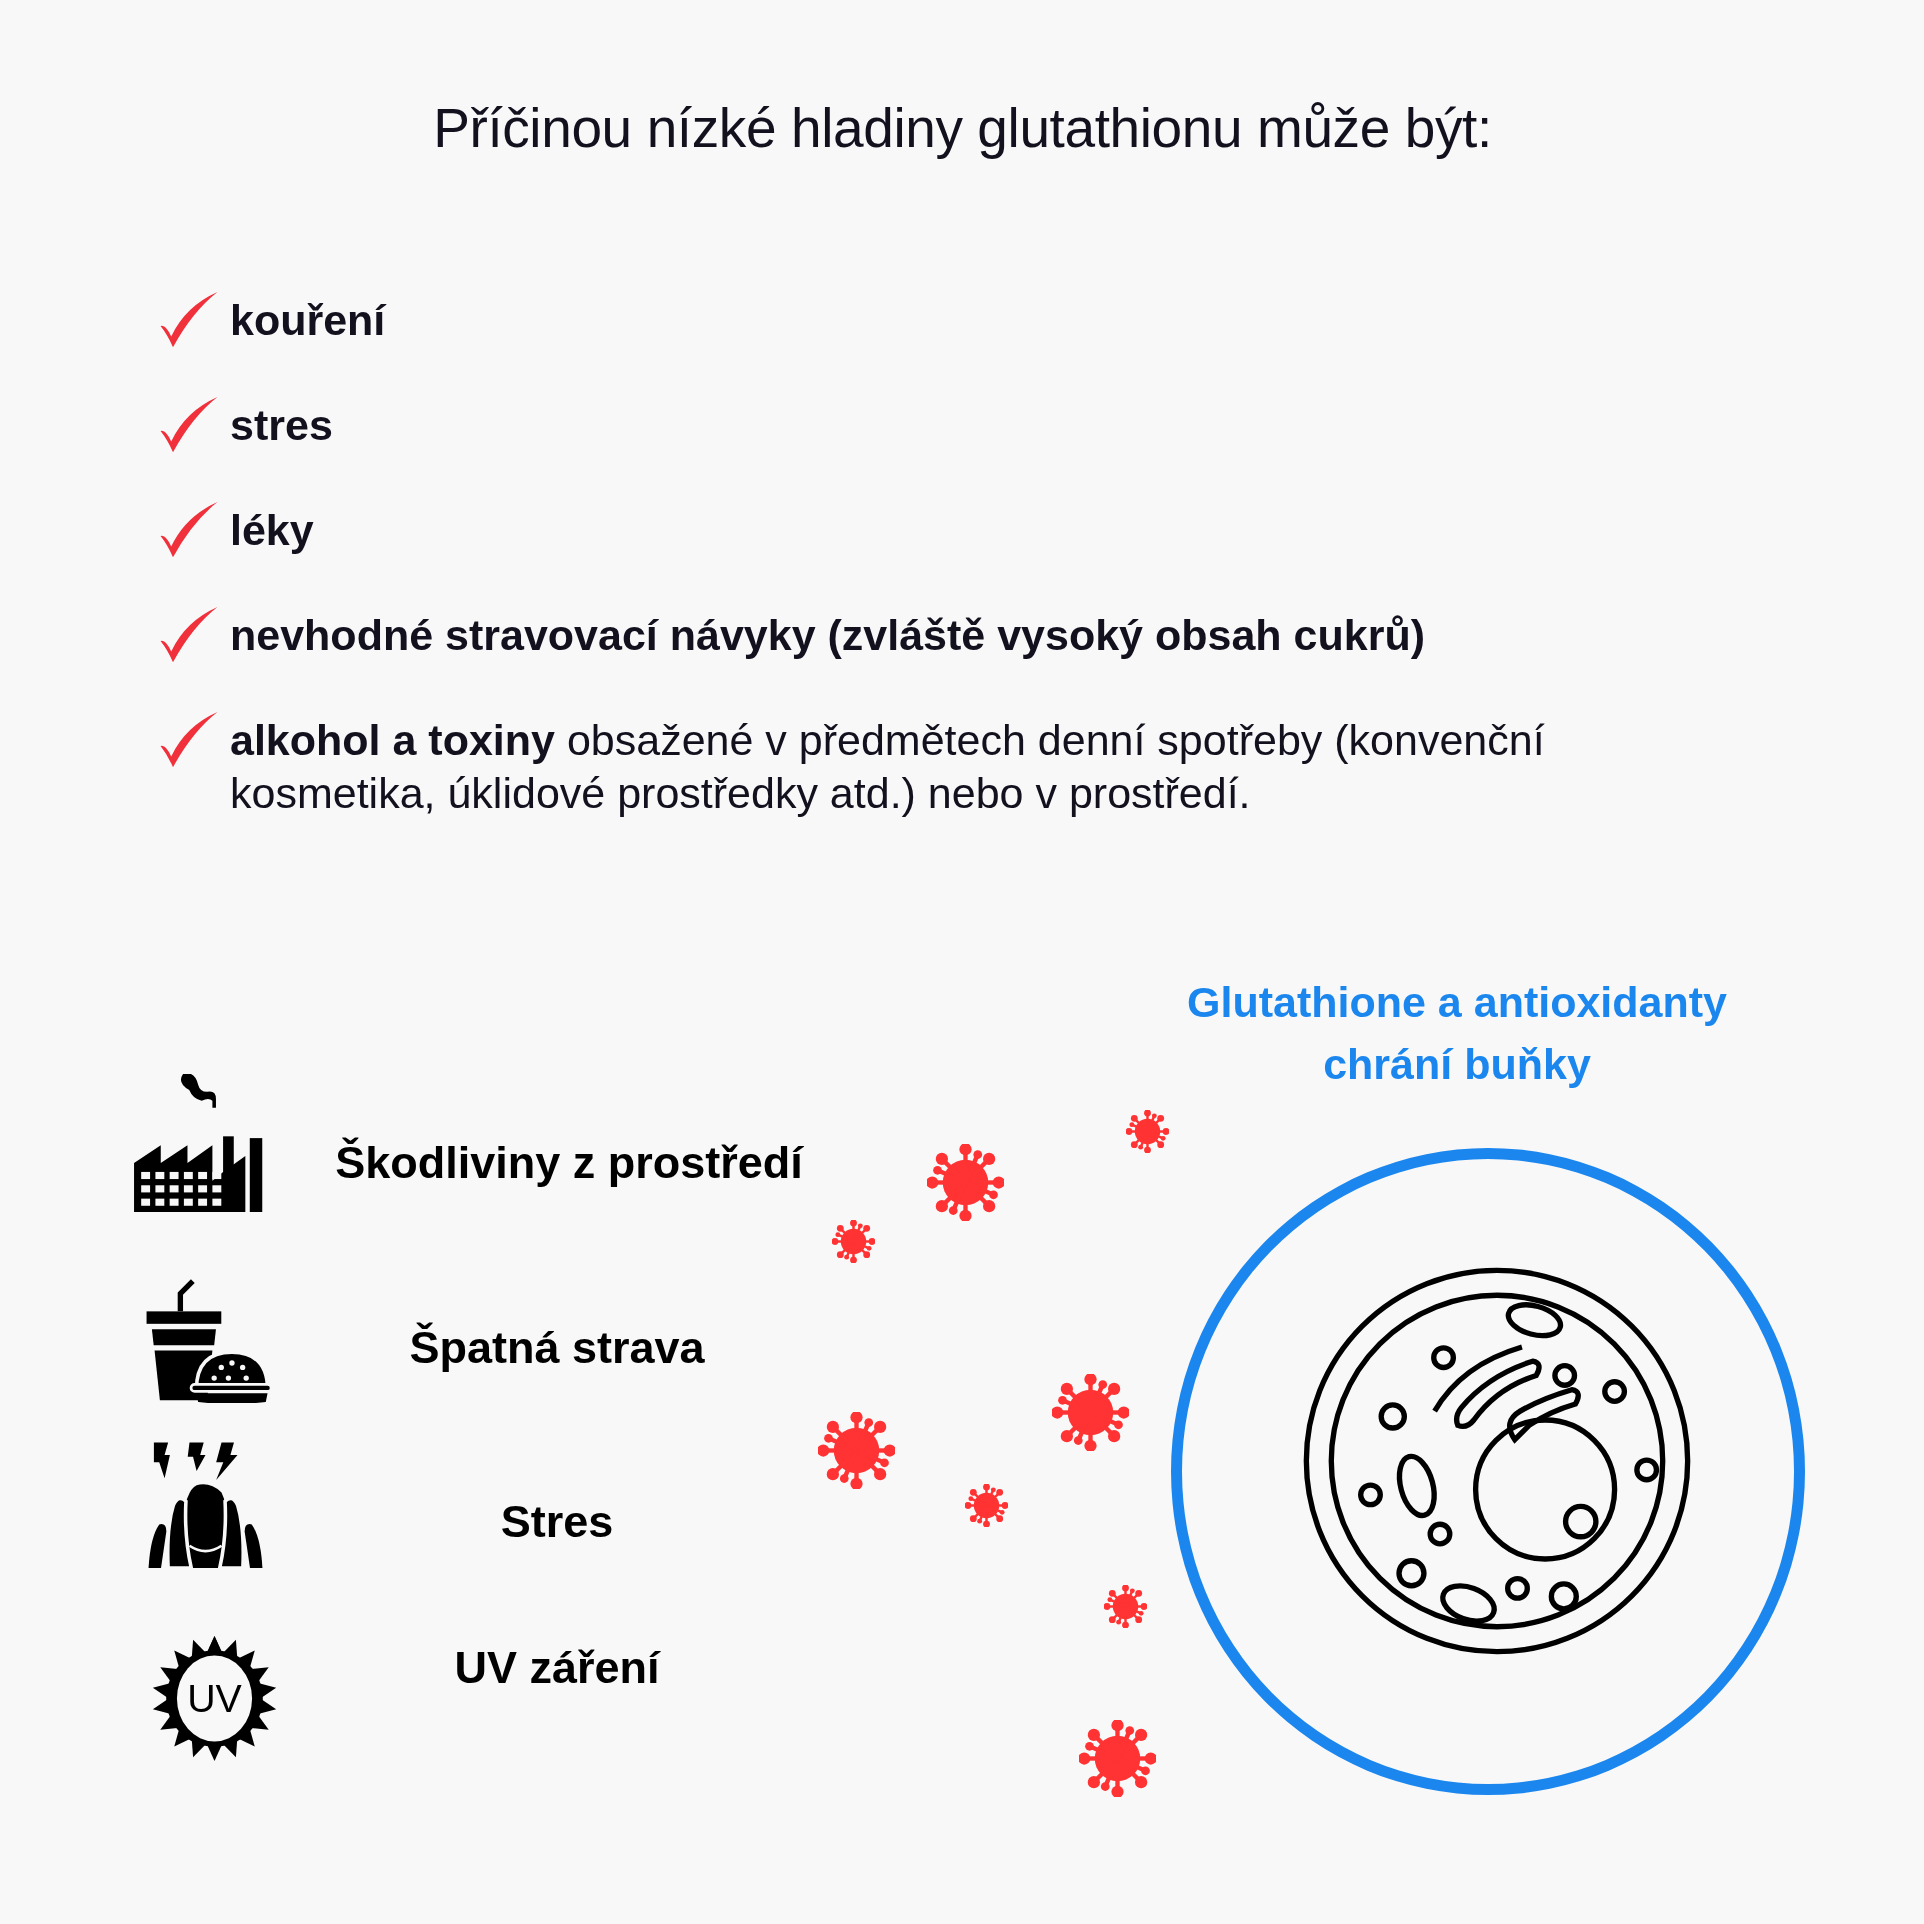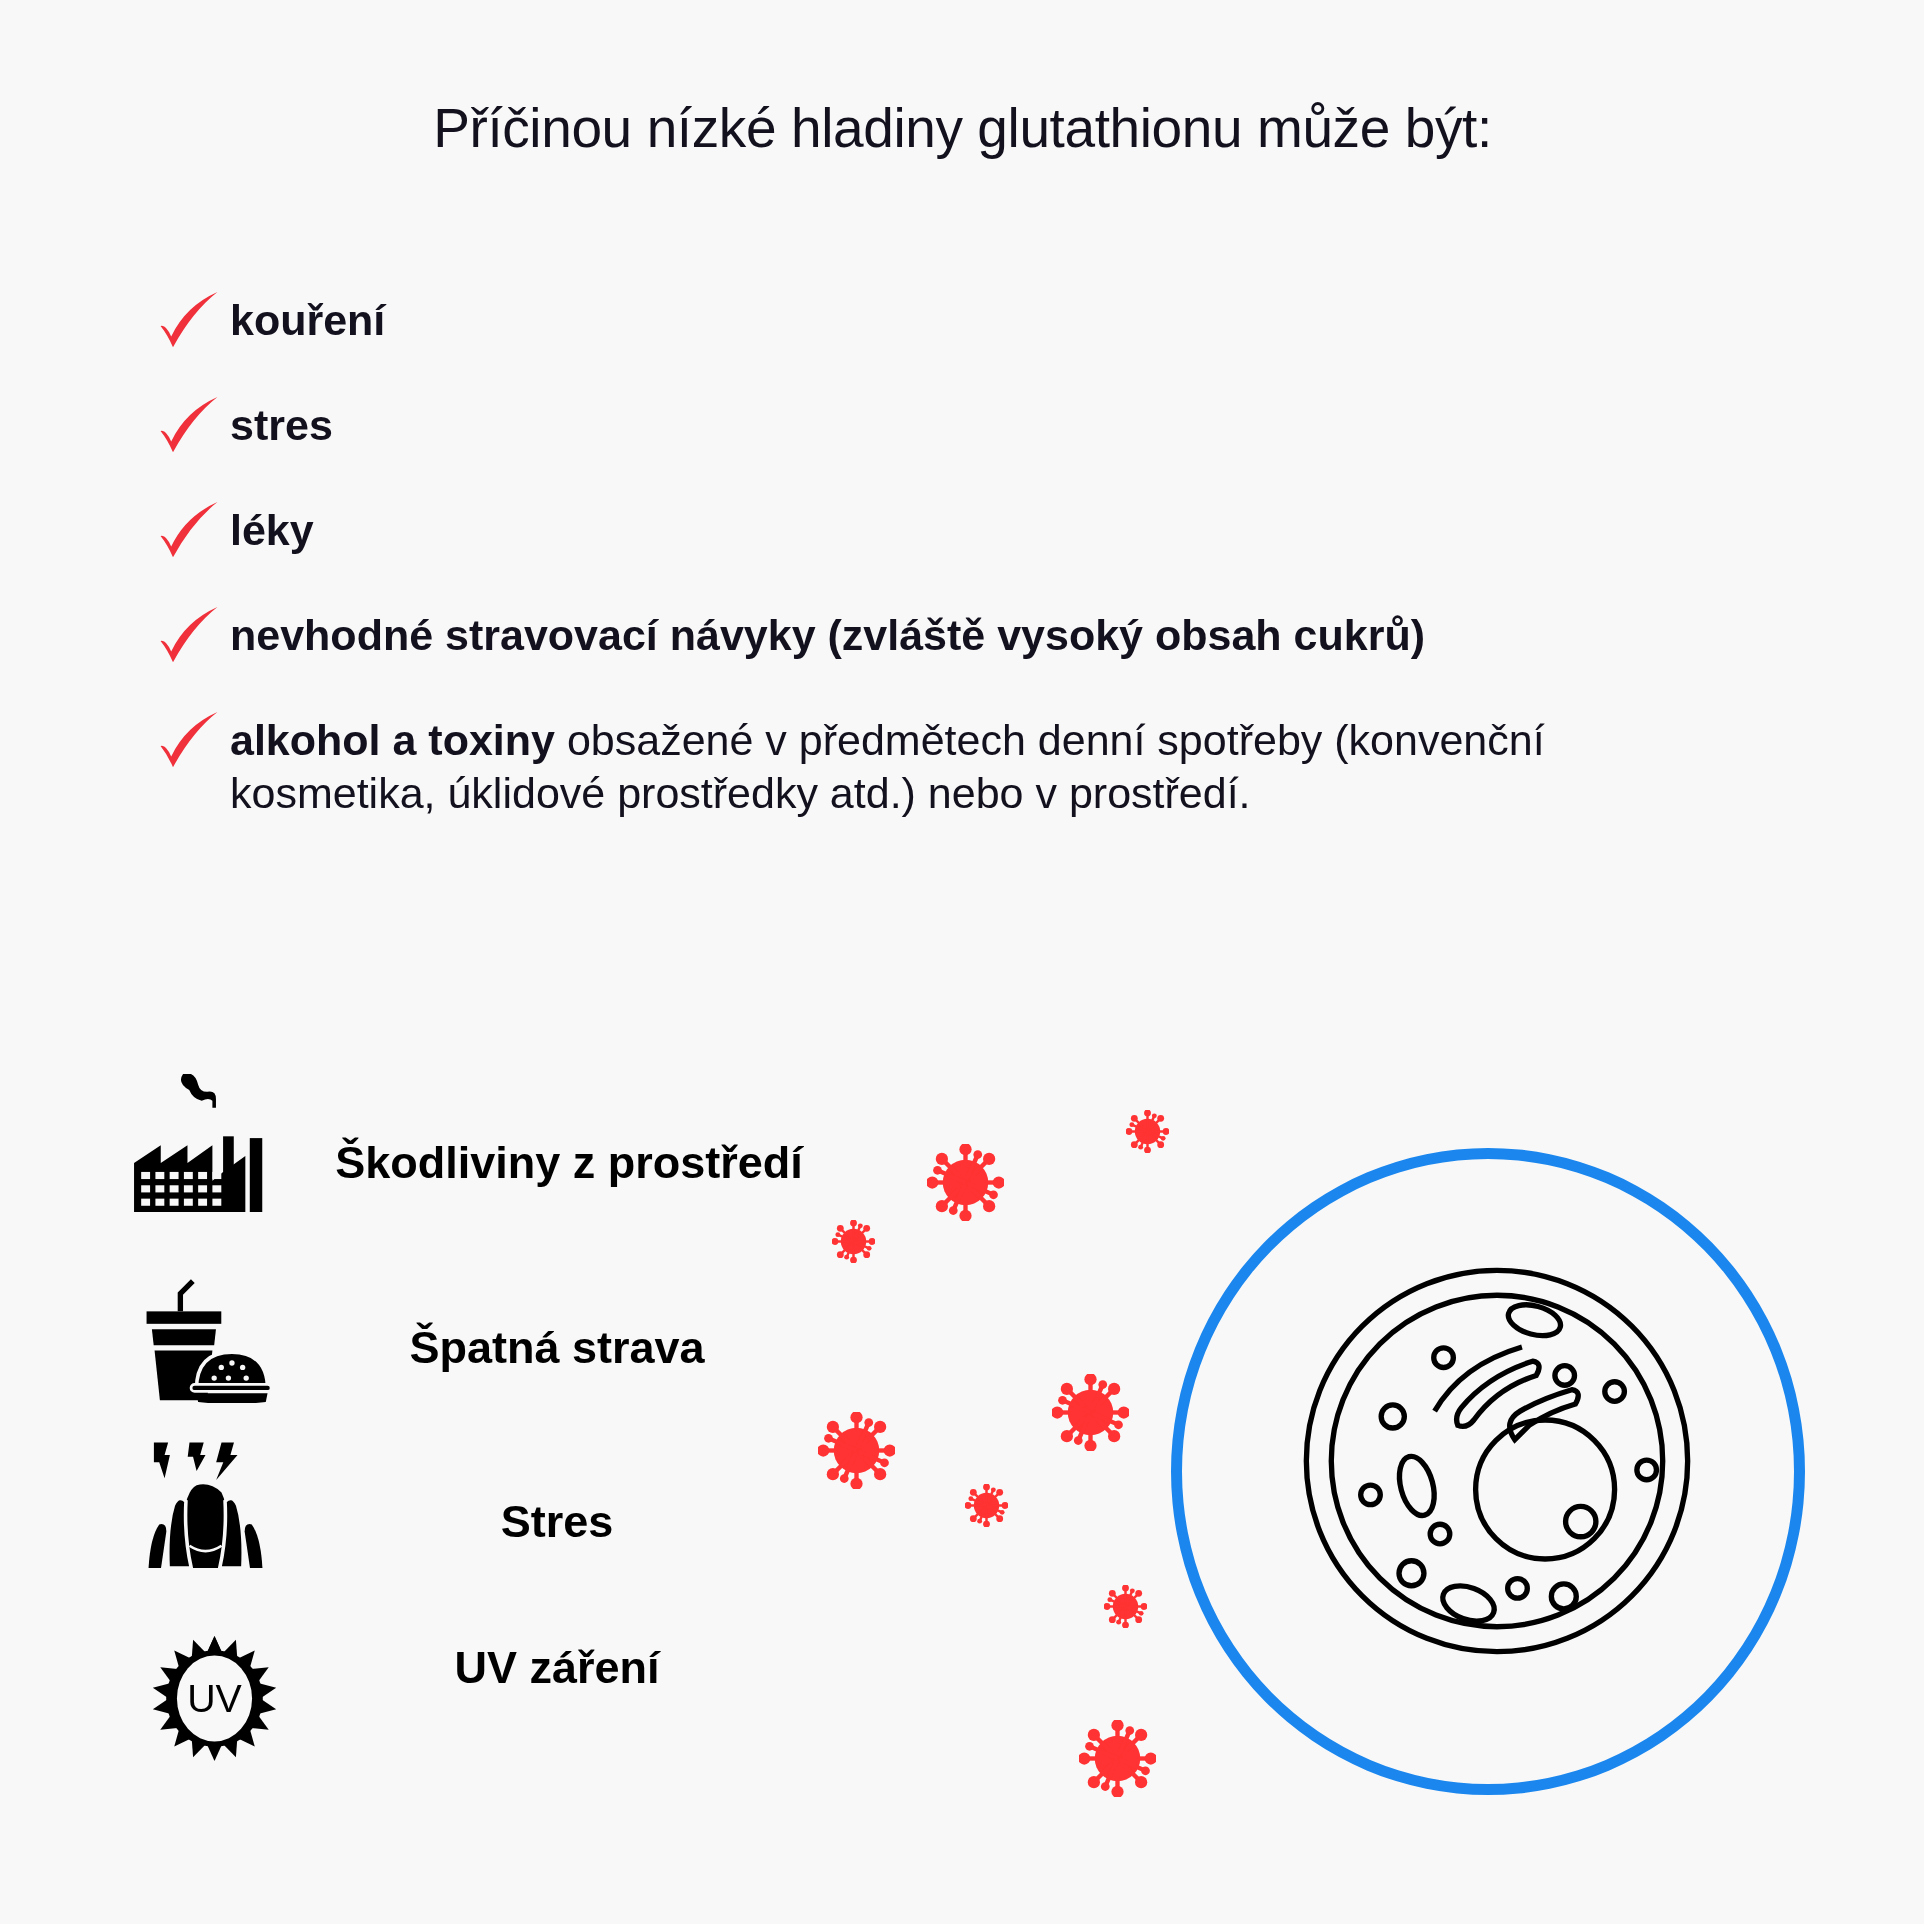--- a/index.html
+++ b/index.html
@@ -206,20 +206,22 @@
     <use href="#virus"></use>
   </svg>
 <svg class="abs" style="left:1104px;top:1585px;" width="43" height="43" viewBox="-44 -44 88 88">
     <use href="#virus"></use>
   </svg>
 <svg class="abs" style="left:1079px;top:1720px;" width="77" height="77" viewBox="-44 -44 88 88">
     <use href="#virus"></use>
   </svg>
 
 <div class="blue-title">
+  <div>Glutathione a antioxidanty</div>
+  <div>chrání buňky</div>
 </div>
 
 <div class="shield"></div>
 
 <svg class="abs" style="left:1301px;top:1265px;" width="392" height="392" viewBox="0 0 440 440">
   <g fill="none" stroke="#000" stroke-width="6">
     <ellipse cx="220" cy="220" rx="214" ry="214"></ellipse>
     <ellipse cx="220" cy="220" rx="186" ry="186"></ellipse>
     <circle cx="274" cy="252" r="78"></circle>
     <circle cx="314" cy="288" r="17"></circle>

